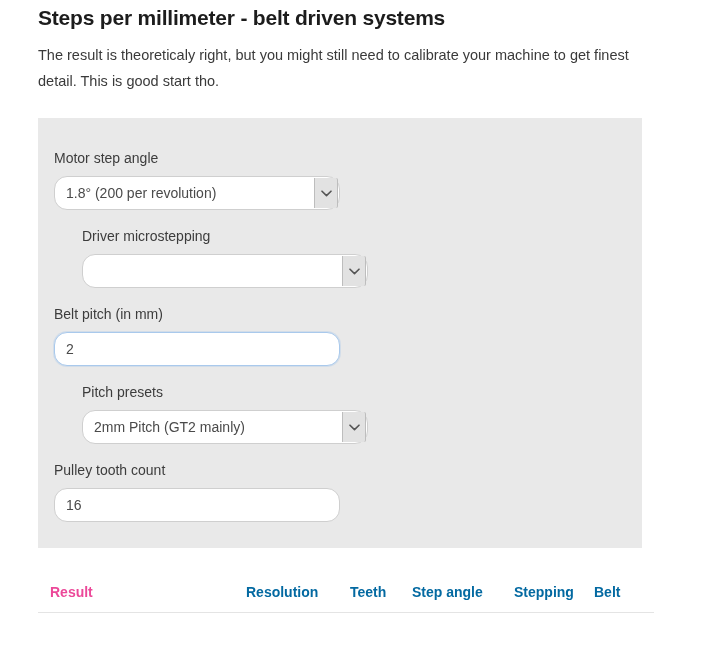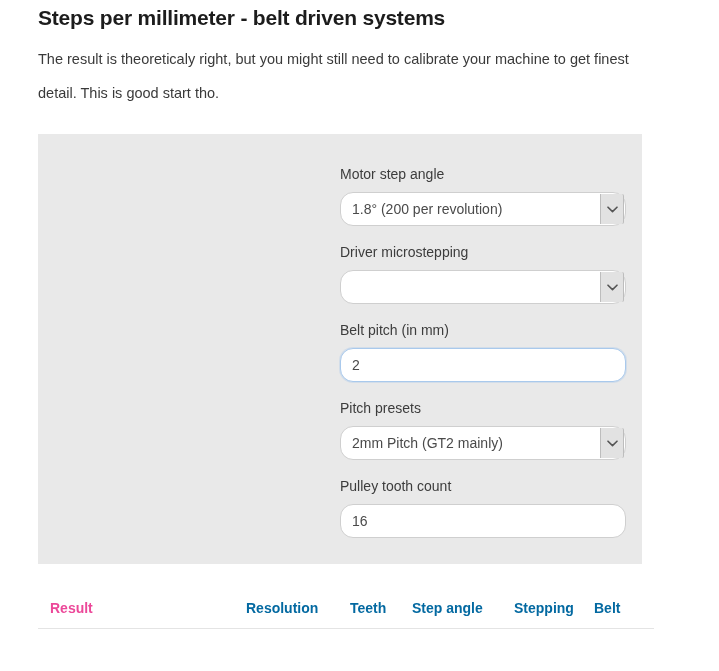--- a/index.html
+++ b/index.html
@@ -24,21 +24,21 @@
     font-size: 21px;
     font-weight: bold;
     letter-spacing: -0.2px;
     color: #1c1c1c;
     margin: 0;
     padding-top: 4px;
     line-height: 28px;
   }
   p.intro {
     font-size: 14.5px;
-    line-height: 34px;
+    line-height: 26px;
     color: #3a3a3a;
     margin: 10px 0 0 0;
     max-width: 600px;
   }
   p.intro.second {
     margin-top: 22px;
   }
   .forum-i {
     font-weight: bold;
     font-size: 13px;
@@ -50,21 +50,20 @@
   .panel {
     margin-top: 24px;
     background: #e9e9e9;
     padding: 18px 16px 22px 16px;
     box-sizing: border-box;
     width: 604px;
   }
   .grid {
     display: flex;
     flex-wrap: wrap;
-    justify-content: flex-end;
   }
   .field {
     width: 286px;
     box-sizing: border-box;
     margin-bottom: 4px;
   }
   .field.right {
     margin-left: 28px;
   }
   .field label {

